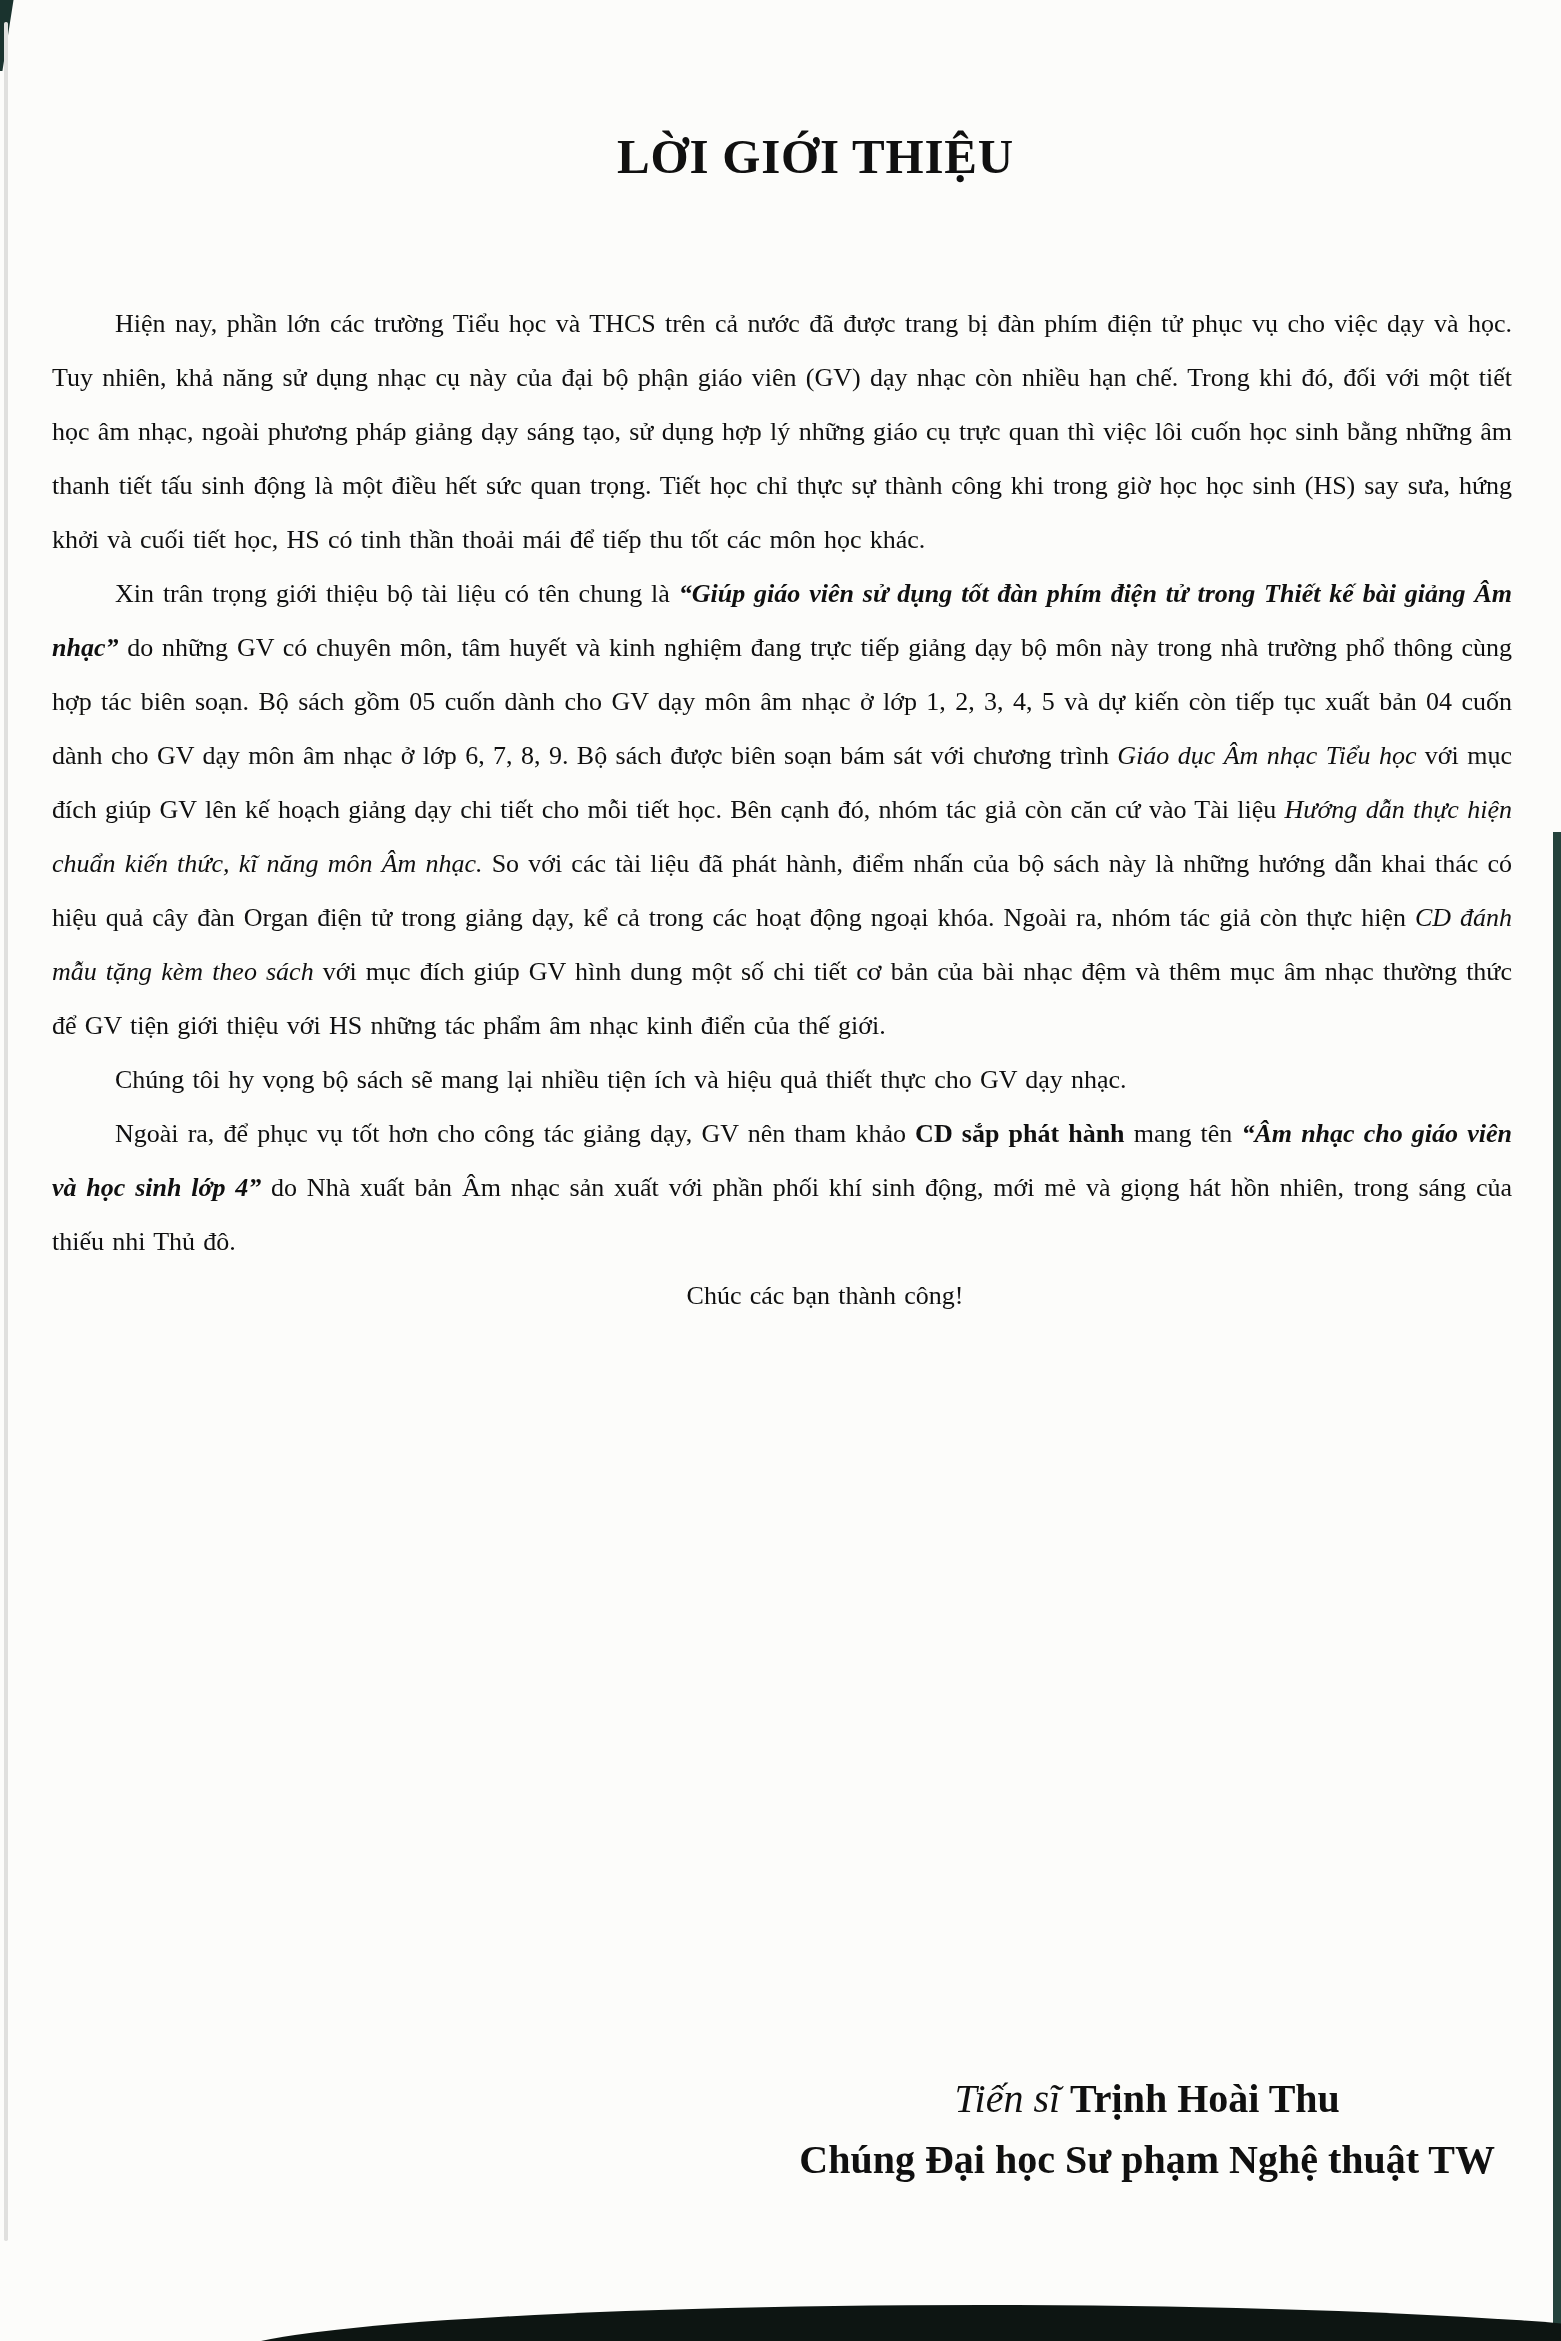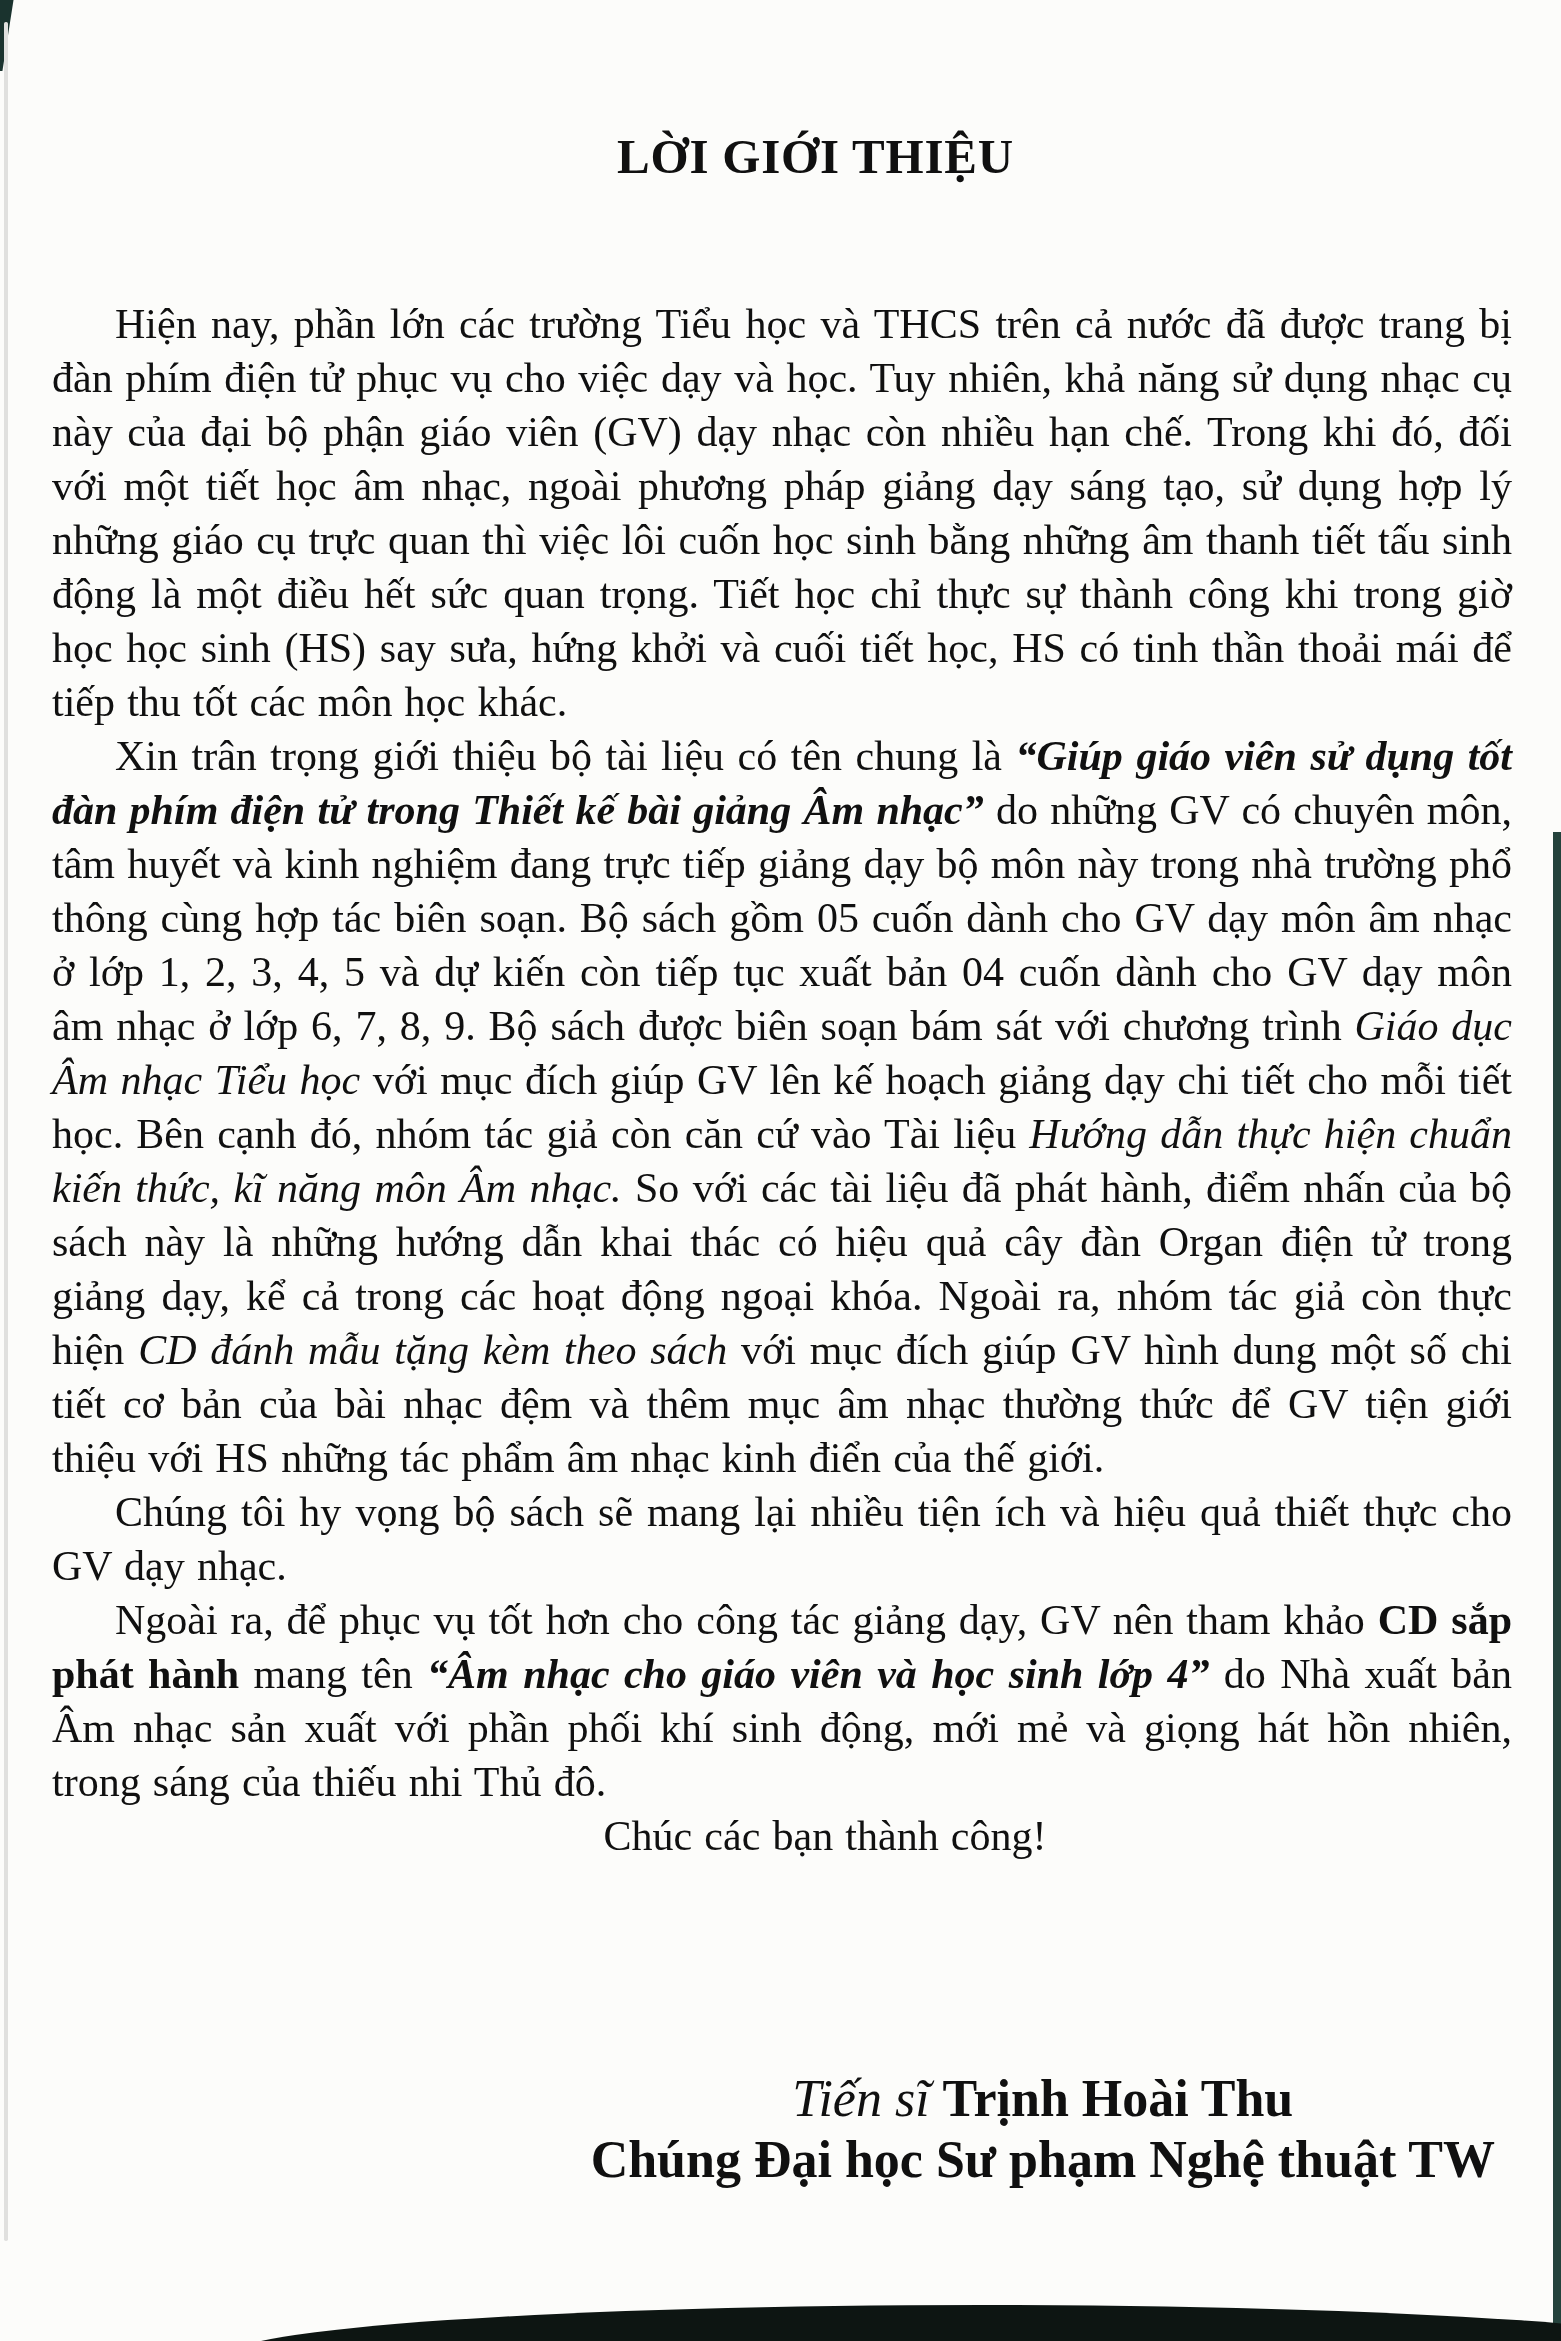--- a/index.html
+++ b/index.html
@@ -32,40 +32,40 @@
     white-space:nowrap;
   }
   .content{
     position:absolute;
     top:297px;
     left:52px;
     width:1460px;
   }
   .content p{
     margin:0;
-    font-size:42px;
+    font-size:26px;
     line-height:54px;
     text-align:justify;
     text-indent:63px;
     word-spacing:1.7px;
   }
   .content p.p-closing{
     text-indent:86px;
     text-align:center;
   }
   .seg.normal{font-style:normal;font-weight:normal;}
   .seg.italic{font-style:italic;}
   .seg.bold{font-weight:bold;}
   .seg.bold-italic{font-weight:bold;font-style:italic;}
   .signature{
     position:absolute;
     top:2068px;
     right:66px;
     text-align:center;
-    font-size:52px;
+    font-size:40px;
     line-height:61px;
     white-space:nowrap;
   }
   
   .corner-mark{
     position:absolute;top:0;left:0;
     width:13.5px;height:71px;
     background:var(--mark-dark);
     clip-path:polygon(0 0,100% 0,18% 100%,0 100%);
   }

